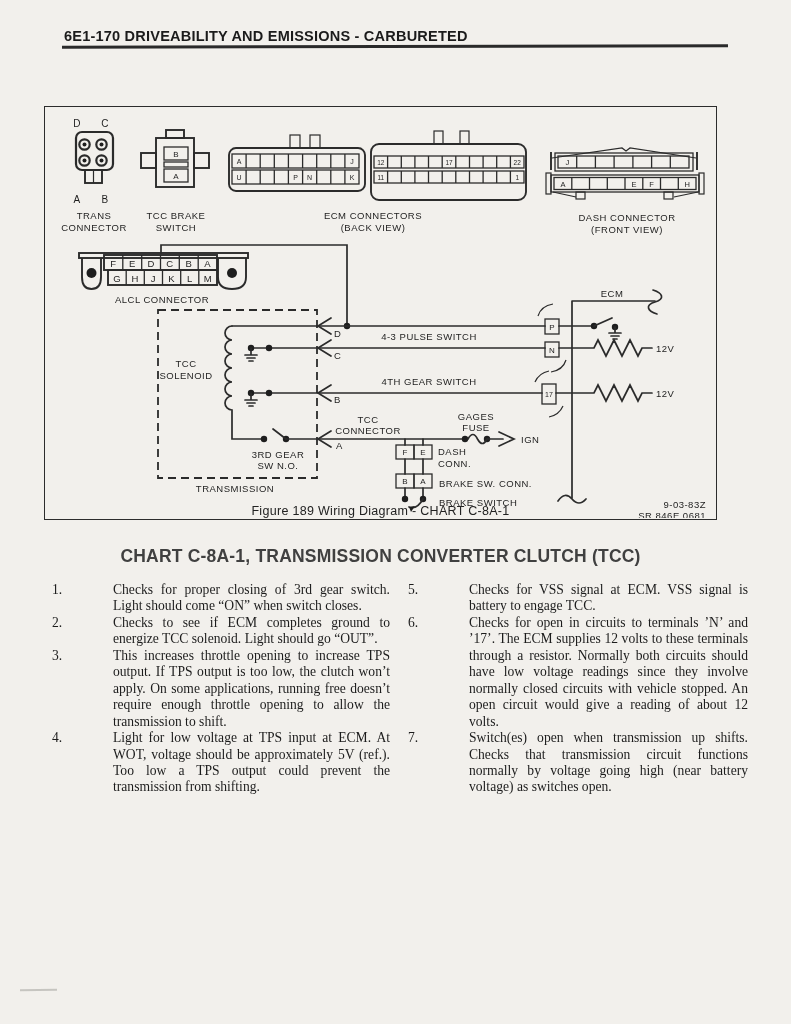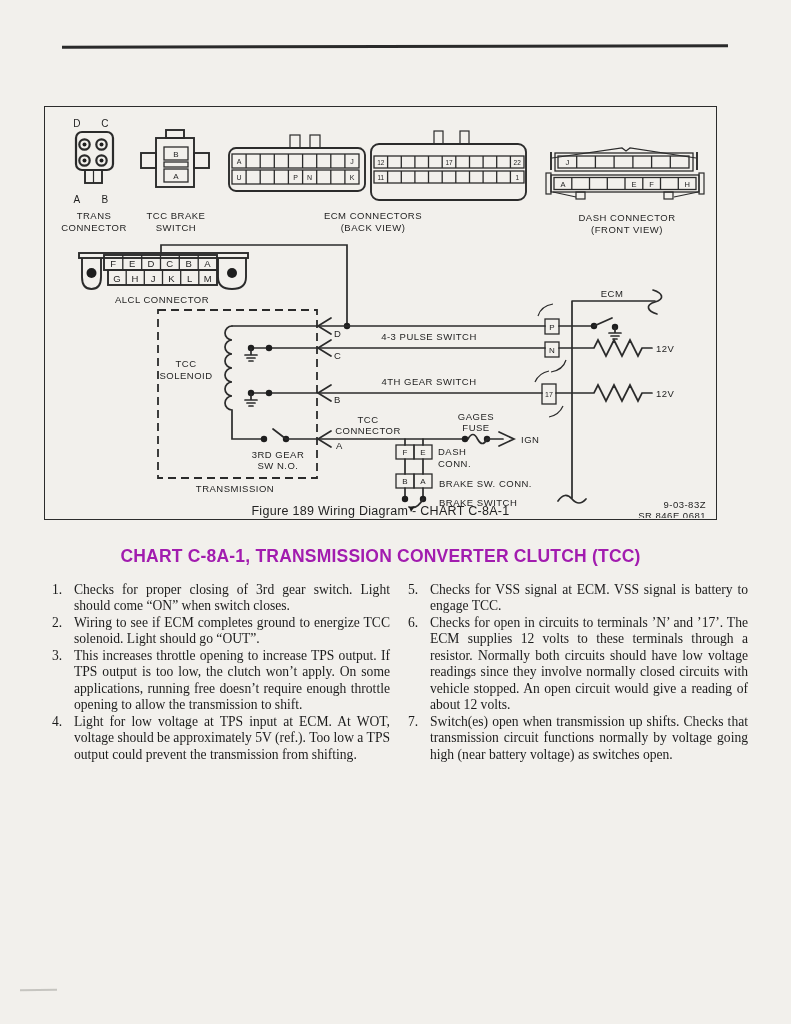--- a/index.html
+++ b/index.html
@@ -25,35 +25,38 @@
   .w{stroke:#2b2b2b;stroke-width:1.7;fill:none;stroke-linecap:round;}
   .sh{stroke:#2b2b2b;stroke-width:1.9;fill:none;}
   .sh2{stroke:#2b2b2b;stroke-width:2.2;fill:none;}
   .cell{stroke:#2b2b2b;stroke-width:1.3;fill:none;}
   .thin{stroke:#2b2b2b;stroke-width:1.2;fill:none;}
   .dot{fill:#1e1e1e;stroke:none;}
   .dash{stroke:#2b2b2b;stroke-width:1.8;fill:none;stroke-dasharray:8 5;}
   .caption{position:absolute;left:44px;top:504px;width:673px;text-align:center;
         font-size:12.5px;letter-spacing:.3px;color:#222;}
   .chart-title{position:absolute;left:44px;top:546px;width:673px;text-align:center;
-        font-weight:bold;font-size:17.5px;letter-spacing:.2px;color:#a21caf;}
+        font-weight:bold;font-size:17.5px;letter-spacing:.2px;color:#404040;}
   .notes{position:absolute;left:47px;top:582px;width:701px;display:grid;
         grid-template-columns:343px 345px;column-gap:13px;
         font-family:"Liberation Serif",serif;font-size:13.6px;line-height:16.45px;color:#1c1c1c;}
   .item{display:flex;}
   .num{width:27px;flex:0 0 27px;padding-left:5px;box-sizing:border-box;}
-  .txt{flex:1;text-align:justify;}
+  .txt{flex:1;text-align:justify;margin-left:39px;}
   .bottom-mark{position:absolute;left:20px;top:989px;width:37px;height:2px;
         background:#b4b2ae;opacity:.7;transform:rotate(-1deg);}
 </style>
 </head>
 <body>
 
 <div class="page">
 
+  <div class="header">
+    <div class="header-text">6E1-170 DRIVEABILITY AND EMISSIONS - CARBURETED</div>
+  </div>
   <div class="header-rule"></div>
 
   <div class="figure-box">
     <svg width="670" height="411" viewBox="0 0 670 411">
 
       <g>
         <text class="t10 mid" x="32" y="20">D</text>
         <text class="t10 mid" x="60" y="20">C</text>
         <rect class="sh2" x="31" y="25" width="37" height="38" rx="6"></rect>
         <circle class="sh2" cx="39.5" cy="37.5" r="5.2"></circle>
@@ -326,21 +329,21 @@
   <div class="chart-title">CHART C-8A-1, TRANSMISSION CONVERTER CLUTCH (TCC)</div>
 
   <div class="notes">
     <div class="col">
       <div class="item">
         <div class="num">1.</div>
         <div class="txt">Checks for proper closing of 3rd gear switch. Light should come “ON” when switch closes.</div>
       </div>
       <div class="item">
         <div class="num">2.</div>
-        <div class="txt">Wiring to see if ECM completes ground to energize TCC solenoid. Light should go “OUT”.</div>
+        <div class="txt">Checks to see if ECM completes ground to energize TCC solenoid. Light should go “OUT”.</div>
       </div>
       <div class="item">
         <div class="num">3.</div>
         <div class="txt">This increases throttle opening to increase TPS output. If TPS output is too low, the clutch won’t apply. On some applications, running free doesn’t require enough throttle opening to allow the transmission to shift.</div>
       </div>
       <div class="item">
         <div class="num">4.</div>
         <div class="txt">Light for low voltage at TPS input at ECM. At WOT, voltage should be approximately 5V (ref.). Too low a TPS output could prevent the transmission from shifting.</div>
       </div>
     </div>

